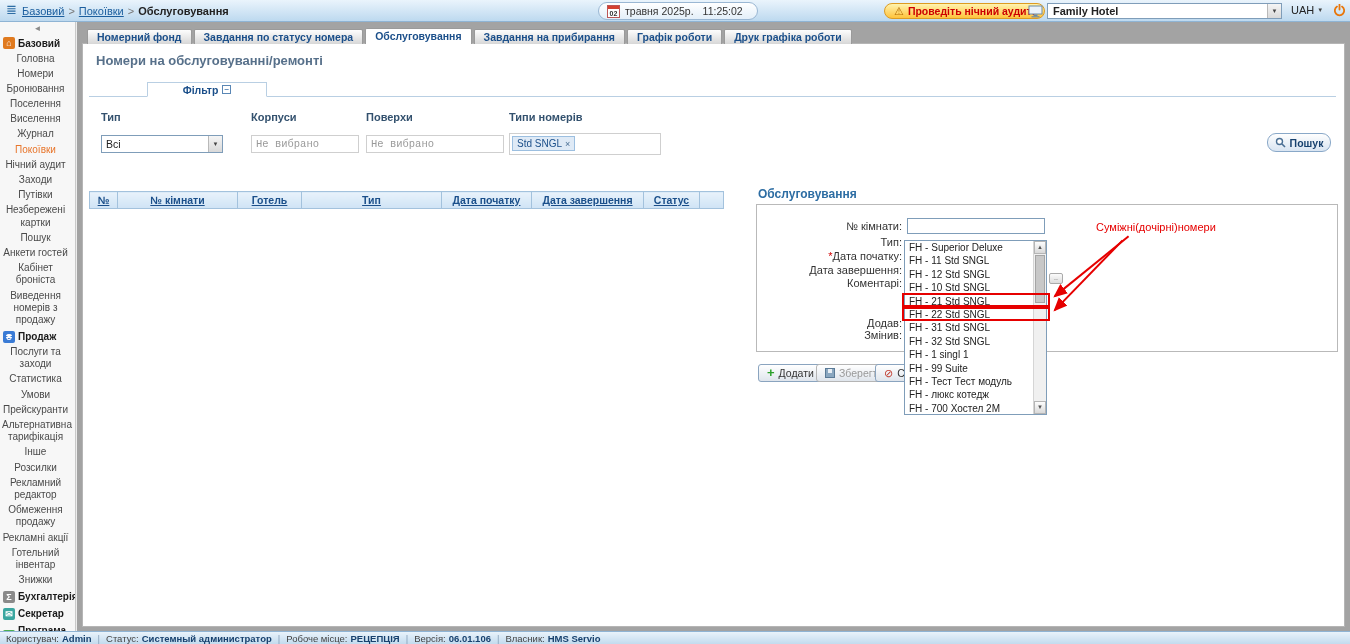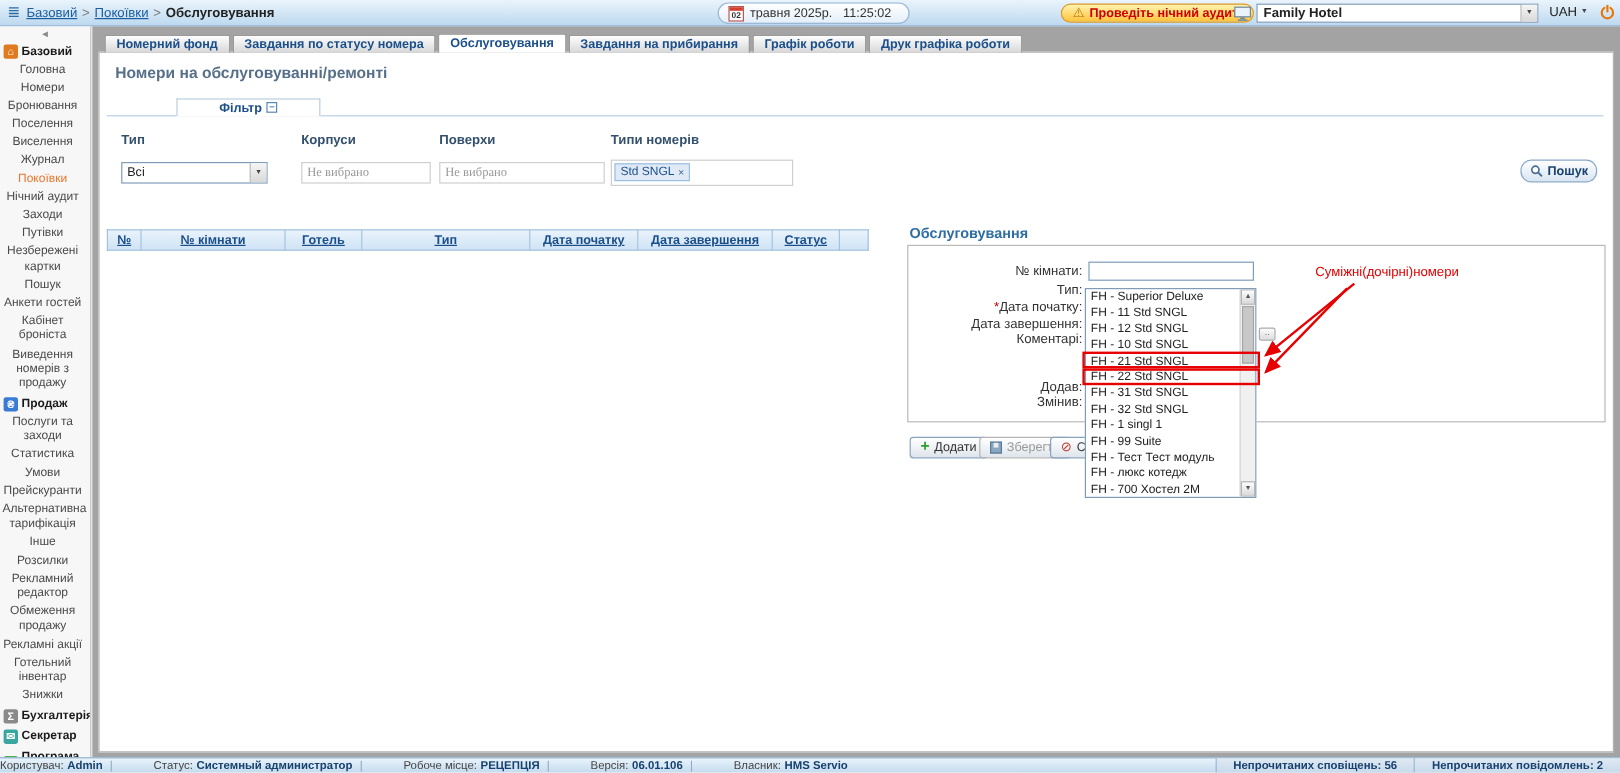--- a/index.html
+++ b/index.html
@@ -64,21 +64,21 @@
   .page-title { position:absolute; left:13px; top:9px; font-size:13px; color:#57708a; }
 
   
   .filter-area { position:absolute; left:6px; right:8px; top:52px; height:80px; border-top:1px solid #b9cfe3; }
   .filter-tab { position:absolute; left:64px; top:38px; width:120px; height:15px; background:#fff;
     border:1px solid #b9cfe3; border-bottom:1px solid #fff; z-index:2; display:flex; align-items:center;
     justify-content:center; gap:4px; font-size:10.5px; font-weight:bold; color:#1b4f8a; cursor:pointer; }
   .collapse-box { width:9px; height:9px; border:1px solid #5a87b5; color:#5a87b5; font-size:8px; line-height:7px; text-align:center; }
   .flt-label { position:absolute; font-size:11px; font-weight:bold; color:#33516e; }
   .tinput { position:absolute; height:18px; border:1px solid #cfcfcf; background:#fff; font-size:10.5px;
-    padding:0 4px; color:#333; font-family:Liberation Serif, serif; }
+    padding:0 4px; color:#333; font-family:Liberation Mono, monospace; }
   .tinput::placeholder { color:#9a9a9a; }
   .fselect { position:absolute; height:18px; border:1px solid #7f9db9; background:#fff; display:flex; align-items:center; cursor:pointer; }
   .fselect .val { flex:1; padding-left:4px; font-size:10.5px; color:#222; }
   .tagbox { position:absolute; border:1px solid #cfcfcf; background:#fff; padding:1px; display:flex; align-items:flex-start; }
   .tag { display:inline-flex; align-items:center; gap:3px; background:#dfeaf6; border:1px solid #9cbfe0;
     color:#1b4f8a; font-size:10px; padding:1px 4px; margin:1px; }
   .tag-x { color:#4a6f94; font-size:9px; cursor:pointer; }
   .cb-box { position:absolute; left:590px; top:12px; width:118px; height:58px; border:1px solid #c6cdd4; background:#fff; }
   .cb-row { position:absolute; left:8px; display:flex; align-items:center; gap:4px; }
   .cb { width:11px; height:11px; border:1px solid #7f9db9; background:#fff; flex:0 0 auto; cursor:pointer; }
@@ -129,21 +129,21 @@
 
   
   .hl-box { position:absolute; left:819px; width:148px; height:14px; border:2px solid #e60000; z-index:6; pointer-events:none; }
   .arrows { position:absolute; left:0; top:0; width:100%; height:100%; z-index:7; pointer-events:none; }
   .annotation { position:absolute; left:1013px; top:177px; color:#e60000; font-size:11px; z-index:7; }
 
   
   .statusbar { position:absolute; left:0; right:0; bottom:0; height:13px;
     background:linear-gradient(#e9f3fb,#c3dbee); border-top:1px solid #8fb4d4;
     display:flex; align-items:center; font-size:9.5px; }
-  .sb-left { display:flex; align-items:center; padding-left:0;gap:28px; }
+  .sb-left { display:flex; align-items:center; padding-left:6px; }
   .sb-item { display:flex; align-items:center; }
   .sb-item::after { content:"|"; color:#8aa3bb; margin:0 6px; }
   .sb-item:last-child::after { content:""; margin:0; }
   .sb-lab { color:#444; margin-right:3px; }
   .sb-val { color:#17416e; font-weight:bold; }
   .sb-right { margin-left:auto; display:flex; height:100%; }
   .status-chip { height:100%; display:flex; align-items:center; padding:0 14px; border-left:1px solid #9ab7d3;
     background:linear-gradient(#dfe9f3,#c8daeb); color:#17416e; font-weight:bold; cursor:pointer; white-space:nowrap; }
 </style>
 </head>
@@ -386,19 +386,15 @@
         </span>
       <span class="sb-item">
           <span class="sb-lab">Версія:</span>
           <span class="sb-val">06.01.106</span>
         </span>
       <span class="sb-item">
           <span class="sb-lab">Власник:</span>
           <span class="sb-val">HMS Servio</span>
         </span>
     </div>
-    <div class="sb-right">
-      <div class="status-chip">Непрочитаних сповіщень: 56</div>
-      <div class="status-chip">Непрочитаних повідомлень: 2</div>
-    </div>
   </footer>
 
 </div>
 
 </body></html>

